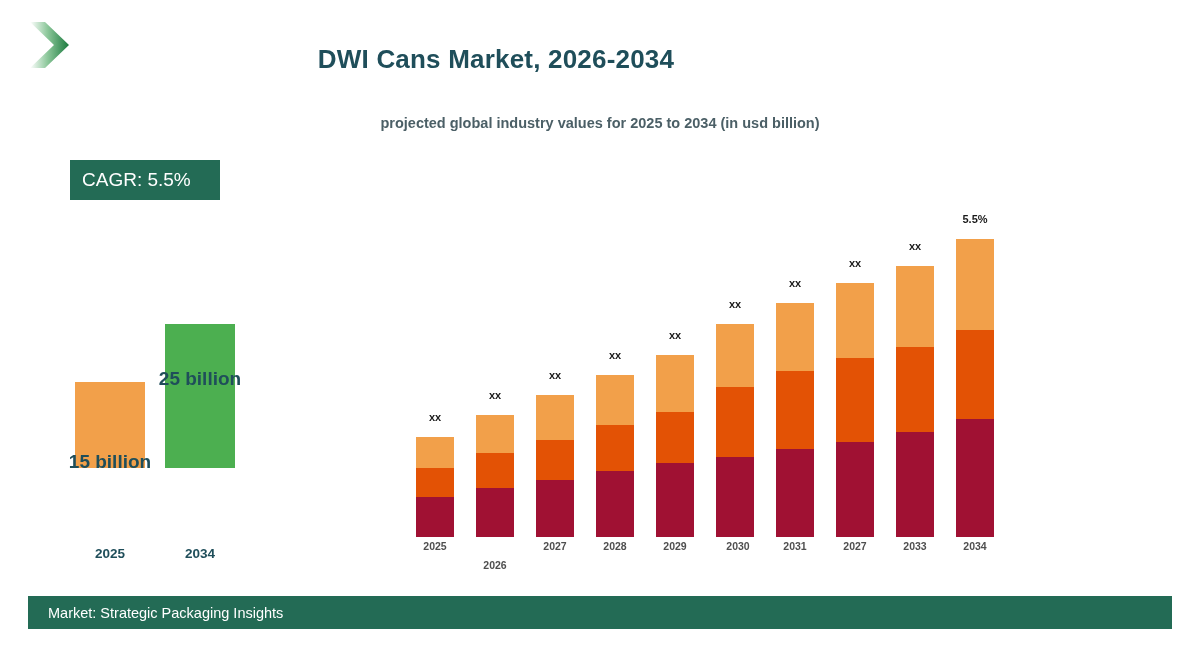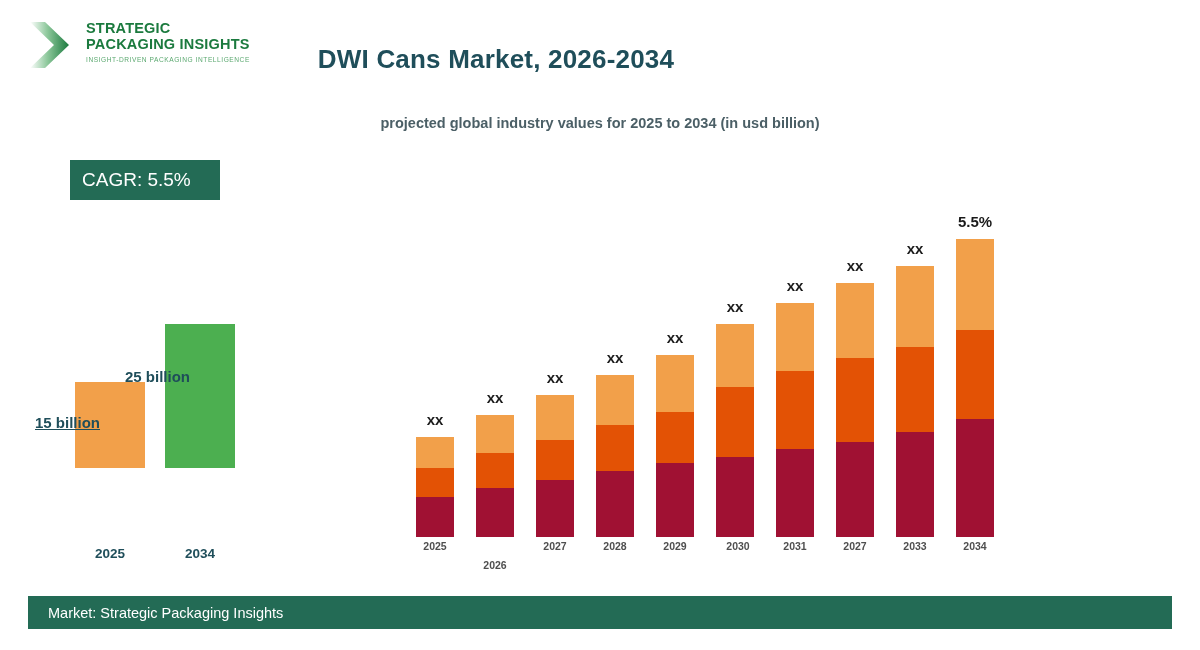--- a/index.html
+++ b/index.html
@@ -101,22 +101,22 @@
     height: 580px;
   }
   .cmp-bar {
     position: absolute;
     bottom: 112px;
     width: 70px;
   }
   .cmp-label-val {
     position: absolute;
     width: 150px;
-    text-align: left;
-    font-size: 15px;
+    text-align: center;
+    font-size: 19px;
     font-weight: bold;
     color: #1f4e5a;
   }
   .cmp-label-year {
     position: absolute;
     top: 546px;
     width: 120px;
     text-align: center;
     font-size: 13.5px;
     font-weight: bold;
@@ -134,21 +134,21 @@
   .stack-col {
     position: absolute;
     width: 38px;
     bottom: 43px;
   }
   .stack-seg { width: 100%; display: block; }
   .stack-top-label {
     position: absolute;
     width: 70px;
     text-align: center;
-    font-size: 15px;
+    font-size: 11px;
     font-weight: bold;
     color: #1a1a1a;
   }
   .stack-year {
     position: absolute;
     top: 540px;
     width: 70px;
     text-align: center;
     font-size: 10.5px;
     font-weight: bold;
@@ -181,37 +181,32 @@
       <defs>
         <linearGradient id="gchev" x1="0" y1="0" x2="1" y2="0">
           <stop offset="0%" stop-color="#ffffff"></stop>
           <stop offset="45%" stop-color="#8cc79a"></stop>
           <stop offset="100%" stop-color="#1b7a3e"></stop>
         </linearGradient>
       </defs>
       <path d="M2 4 L26 27 L2 50 L17 50 L41 27 L17 4 Z" fill="url(#gchev)"></path>
     </svg>
   </div>
-  <div id="logo-text">
-    <div class="logo-line">STRATEGIC</div>
-    <div class="logo-line">PACKAGING INSIGHTS</div>
-    <div id="logo-tag">INSIGHT-DRIVEN PACKAGING INTELLIGENCE</div>
-  </div>
 </div>
 
 <div id="chart-title">DWI Cans Market, 2026-2034</div>
 <div id="chart-subtitle">projected global industry values for 2025 to 2034 (in usd billion)</div>
 
 <div id="cagr-badge">
   <span>CAGR: 5.5%</span>
 </div>
 
 <div id="compare-panel">
     <div class="cmp-bar" style="left: 75px; height: 86px; background: rgb(242, 160, 74);"></div>
-    <div class="cmp-label-val" style="left: 35px; top: 414px; text-decoration: underline;">15 billion</div>
+    <div class="cmp-label-val" style="left: 35px; top: 451px;">15 billion</div>
     <div class="cmp-label-year" style="left: 50px;">2025</div>
     <div class="cmp-bar" style="left: 165px; height: 144px; background: rgb(76, 175, 80);"></div>
     <div class="cmp-label-val" style="left: 125px; top: 368px;">25 billion</div>
     <div class="cmp-label-year" style="left: 140px;">2034</div>
   </div>
 
 <div id="stacked-chart">
     <div class="stack-col" style="left: 11px;">
       <div class="stack-seg" style="height: 31px; background: rgb(242, 160, 74);"></div>
       <div class="stack-seg" style="height: 29px; background: rgb(227, 82, 5);"></div>

